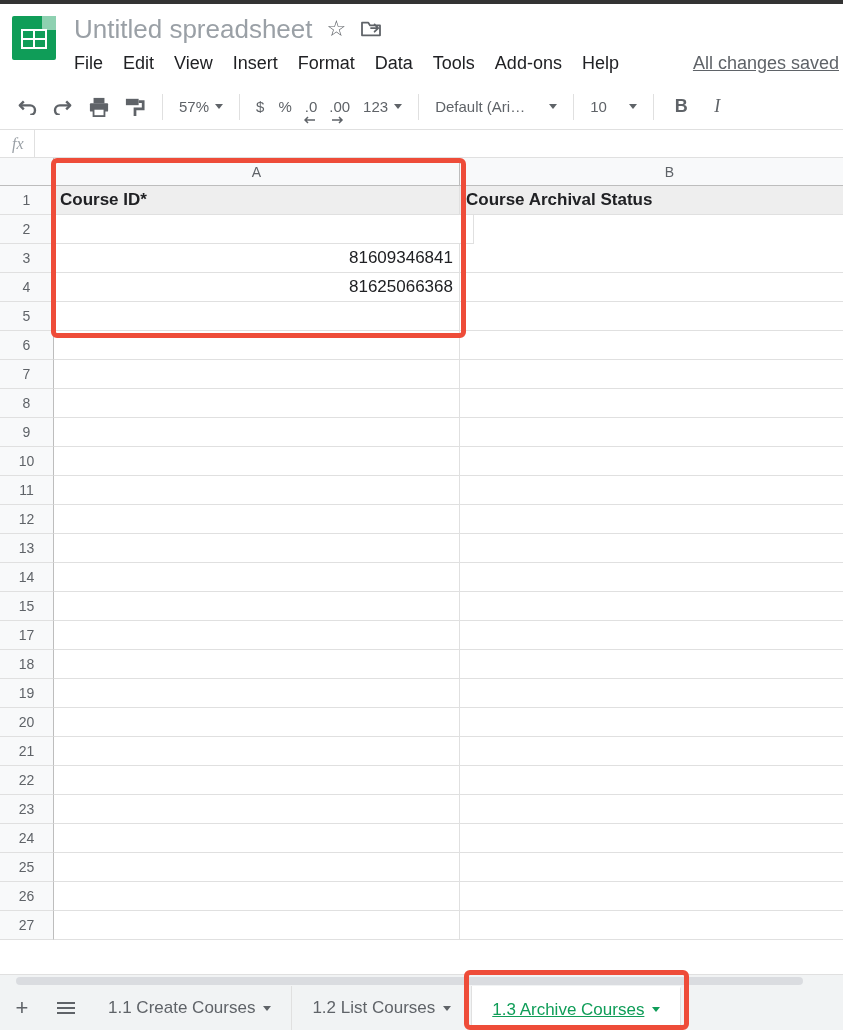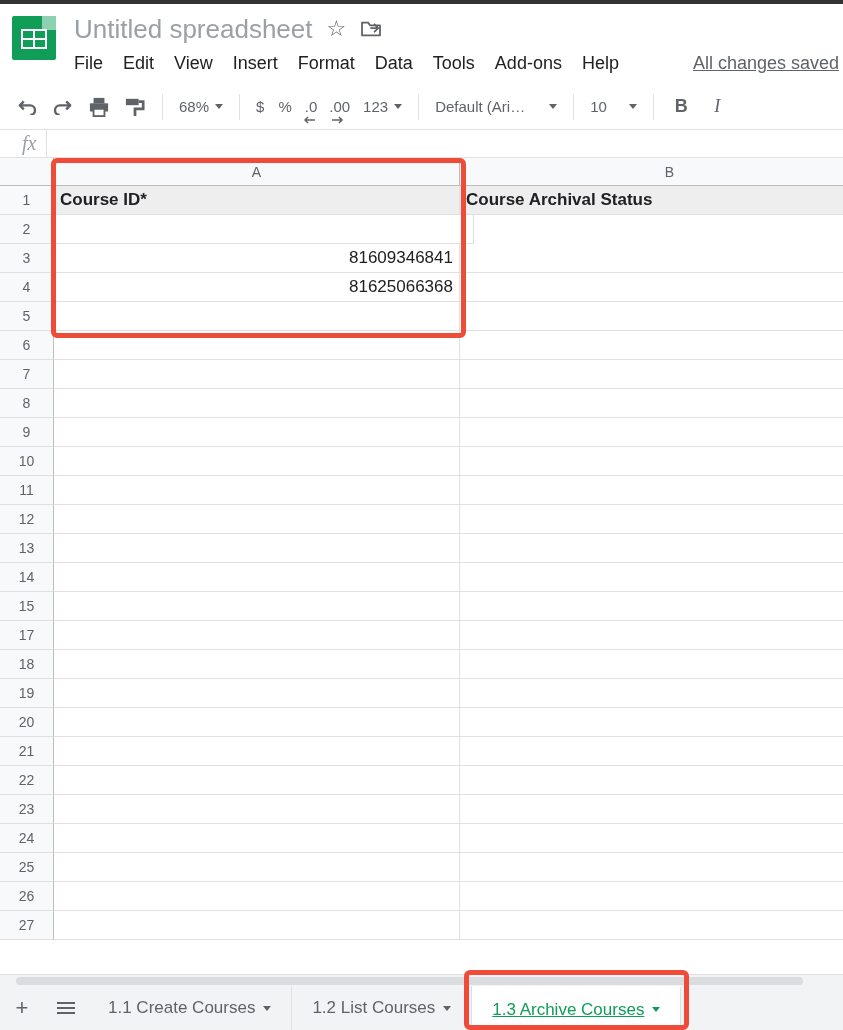--- a/index.html
+++ b/index.html
@@ -33,21 +33,21 @@
   
   .toolbar{display:flex;align-items:center;height:46px;border-bottom:1px solid var(--border);padding:0 12px;gap:6px;color:var(--text-muted);font-size:15px;margin-top:4px;}
   .tb-btn{width:30px;height:30px;display:flex;align-items:center;justify-content:center;}
   .tb-sep{width:1px;height:26px;background:var(--border);margin:0 6px;}
   .tb-text{padding:0 4px;display:flex;align-items:center;gap:6px;}
   .tri{width:0;height:0;border-left:4px solid transparent;border-right:4px solid transparent;border-top:5px solid var(--text-muted);display:inline-block;}
   .bold{font-weight:700;font-size:18px;color:var(--text-muted);}
   .ital{font-style:italic;font-size:18px;font-family:Georgia,serif;color:var(--text-muted);}
   svg{display:block;}
   
-  .fx-bar{display:flex;align-items:center;height:28px;border-bottom:1px solid var(--border);color:var(--text-light);font-style:italic;font-family:Georgia,serif;font-size:20px;padding-left:22px;}
+  .fx-bar{display:flex;align-items:center;height:28px;border-bottom:1px solid var(--border);color:var(--text-light);font-style:italic;font-family:Georgia,serif;font-size:16px;padding-left:12px;}
   .fx-bar .sep{width:1px;height:100%;background:var(--border);margin:0 10px;}
   
   .grid{position:relative;overflow:hidden;}
   .col-hdr{display:flex;height:28px;}
   .corner{width:54px;flex:none;background:#f8f9fa;border-right:1px solid var(--border-dark);border-bottom:1px solid var(--border-dark);}
   .col-cell{flex:none;background:#f8f9fa;border-right:1px solid var(--border-dark);border-bottom:1px solid var(--border-dark);display:flex;align-items:center;justify-content:center;font-size:14px;color:var(--text-muted);}
   .col-a{width:406px;}
   .col-b{width:420px;}
   .rows{}
   .row{display:flex;height:29px;}
@@ -126,21 +126,21 @@
       </svg>
     </div>
   <div class="tb-btn">
       <svg width="22" height="20" viewBox="0 0 24 22">
         <rect x="2" y="2" width="14" height="7" fill="#5f6368"></rect>
         <path d="M16 5h5v8h-9v8" fill="none" stroke="#5f6368" stroke-width="3"></path>
       </svg>
     </div>
   <div class="tb-sep"></div>
   <div class="tb-text">
-      <span>68%</span>
+      <span>57%</span>
       <span class="tri"></span>
     </div>
   <div class="tb-sep"></div>
   <div class="tb-text">$</div>
   <div class="tb-text">%</div>
   <div class="tb-btn" style="position:relative;width:auto;padding:0 3px;">
       <span>.0</span>
       <svg width="14" height="8" style="position:absolute;left:2px;bottom:-2px" viewBox="0 0 14 8">
         <path d="M1 4h10M4 1 1 4l3 3" fill="none" stroke="#5f6368" stroke-width="1.5"></path>
       </svg>

